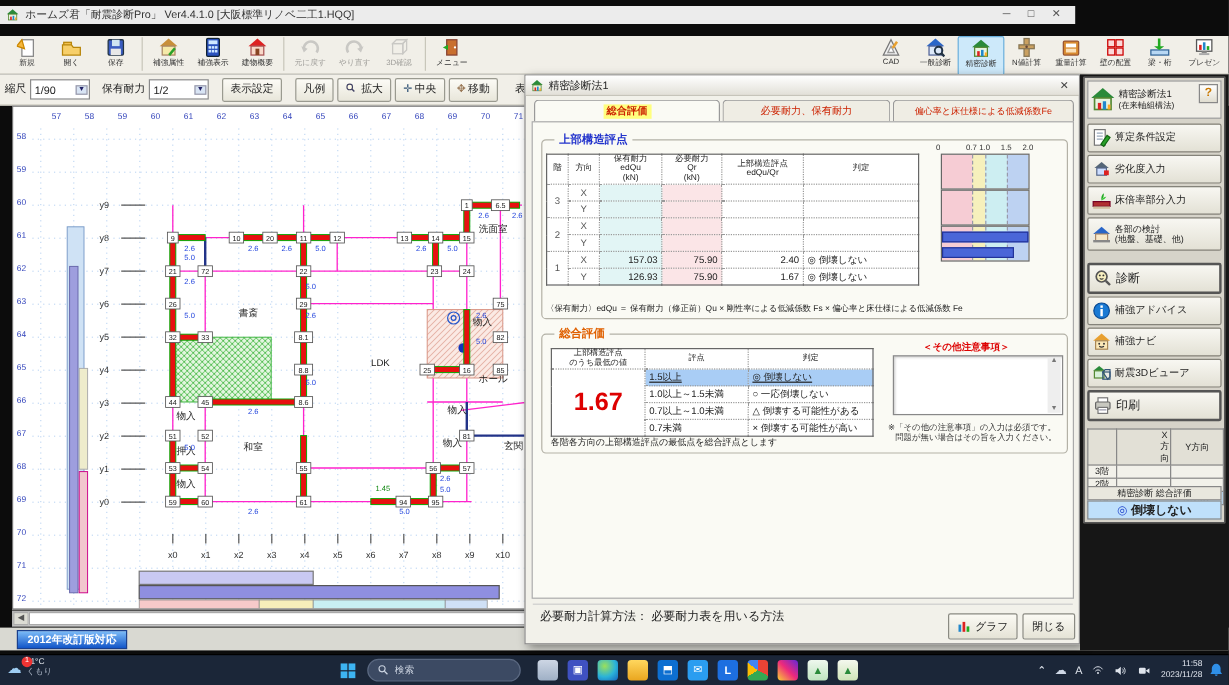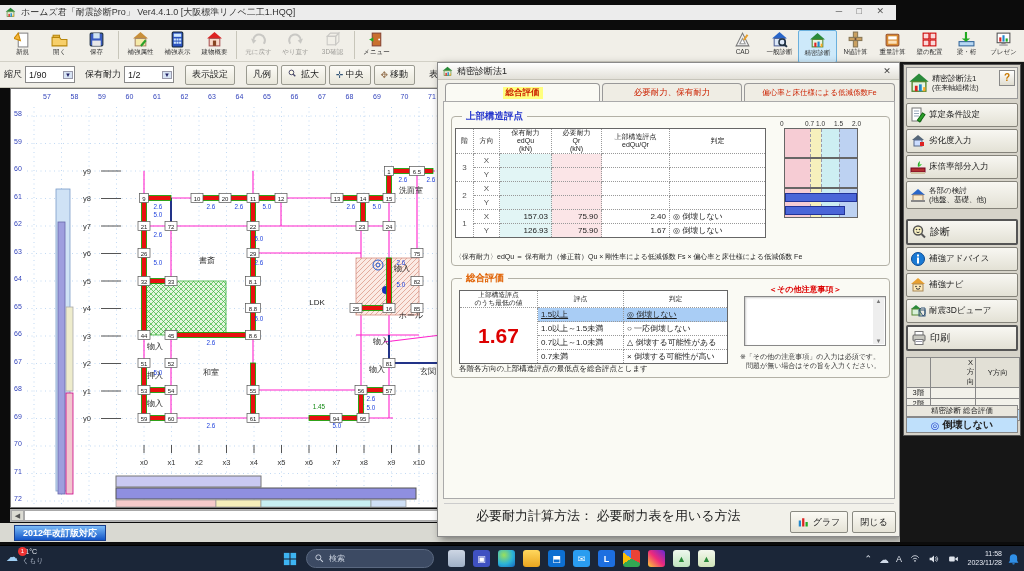--- a/index.html
+++ b/index.html
@@ -92,21 +92,21 @@
   .bigval{font-size:21px;font-weight:bold;color:#dd0000;text-align:center;vertical-align:middle;}
   .note8{font-size:7.5px;color:#222;}
   .remarks-title{font-size:8px;font-weight:bold;color:#dd0000;}
   .remarks-box{background:#fff;border:1px solid #888;box-shadow:inset 1px 1px 2px #ccc;box-sizing:border-box;}
   .rb-scroll{position:absolute;right:1px;top:1px;width:11px;height:calc(100% - 2px);background:#eee;
     display:flex;flex-direction:column;justify-content:space-between;font-size:6px;color:#777;text-align:center;}
   .remarks-note{font-size:7px;color:#333;line-height:9px;}
 
   .dlg-btn{position:absolute;height:22px;background:linear-gradient(#fbfaf4,#e5e3d6);border:1px solid #8a8a82;
     border-radius:2px;font-size:9px;display:flex;align-items:center;justify-content:center;gap:3px;box-sizing:border-box;}
-  .calc-method{position:absolute;font-size:13px;color:#222;margin-left:26px;}
+  .calc-method{position:absolute;font-size:10px;color:#222;}
   .dlg-sep{position:absolute;left:6px;width:450px;border-top:1px solid #ccc;}
 
   
   .side{left:900px;top:62px;width:124px;height:480px;background:#161616;}
   .side-panel{position:absolute;left:3px;top:2px;width:118px;height:372px;background:#d6d3c9;border:1px solid #555;
     box-sizing:border-box;}
   .side-head{position:absolute;left:2px;top:2px;width:112px;height:32px;background:#efede6;border:1px solid #999;
     box-sizing:border-box;display:flex;align-items:center;gap:2px;padding:1px;font-size:8px;line-height:9px;}
   .qbtn{position:absolute;right:2px;top:2px;width:14px;height:14px;background:linear-gradient(#fff,#e0ddd0);
     border:1px solid #888;font-size:10px;font-weight:bold;color:#c87800;text-align:center;line-height:13px;}

